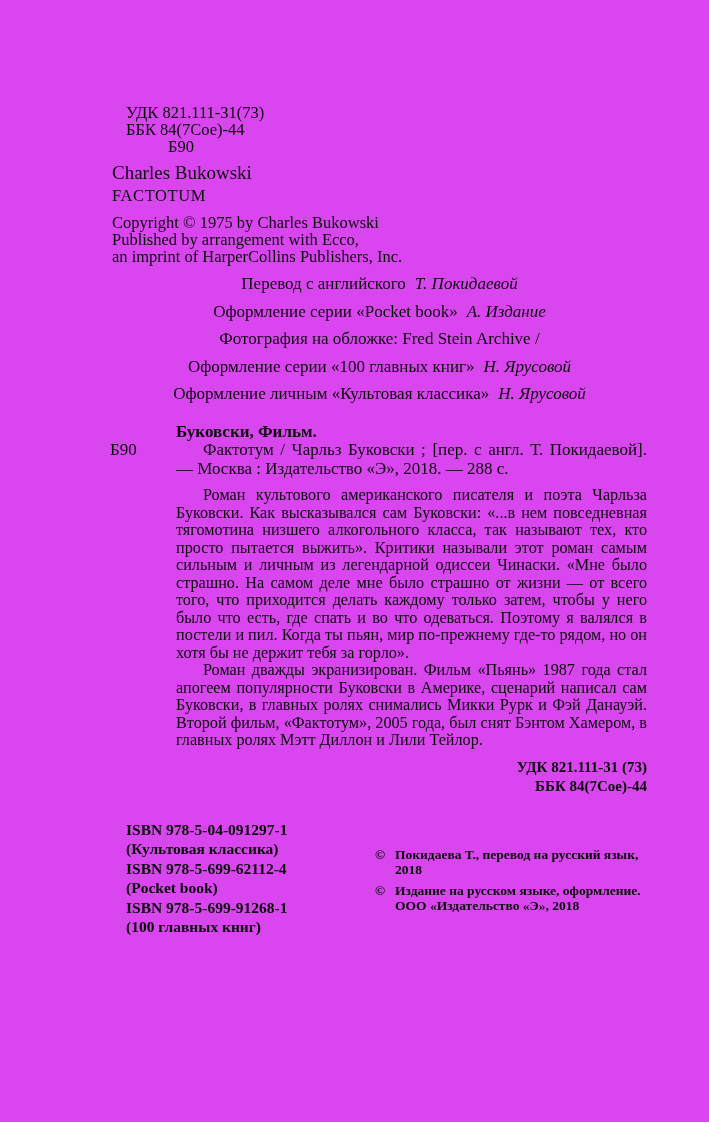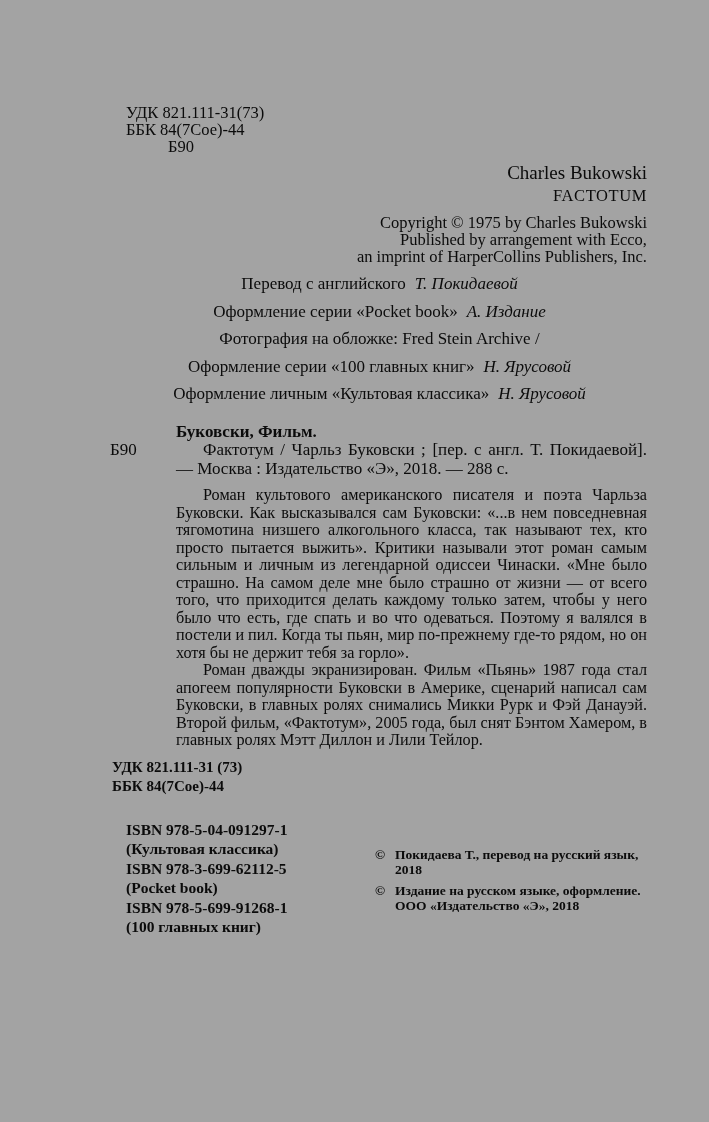--- a/index.html
+++ b/index.html
@@ -1,29 +1,29 @@
 <!DOCTYPE html>
 <html><head>
 <meta charset="utf-8">
 <style>
   html, body { margin: 0; padding: 0; background: #ffffff; }
   .page {
     position: relative;
     width: 709px;
     height: 1122px;
-    background: #a3a3a3;
+    background: #d946ef;
     color: #0b0b0b;
     font-family: "Liberation Serif", "DejaVu Serif", serif;
     overflow: hidden;
   }
   .content {
     box-sizing: border-box;
     padding: 104px 62px 0 112px;
   }
-  .c { text-align: right; }
+  .c { text-align: left; }
 
   .top-codes { font-size: 16.5px; line-height: 17px; margin-left: 14px; }
   .top-codes .b90 { margin-left: 42px; }
 
   .orig-author { font-size: 19px; line-height: 20px; margin-top: 8px; }
   .orig-title  { font-size: 16.5px; line-height: 18px; margin-top: 4px; letter-spacing: 0.6px; }
 
   .copyright-block { font-size: 16.5px; line-height: 17px; margin-top: 9px; }
 
   .credits { font-size: 17px; line-height: 17.5px; }
@@ -32,21 +32,21 @@
   .credit .nm { font-style: italic; margin-left: 9px; }
 
   .catalog { position: relative; margin-top: 20px; margin-left: 64px; font-size: 17px; line-height: 18.5px; }
   .cat-code { position: absolute; left: -66px; top: 18.5px; }
   .cat-head { font-weight: bold; }
   .cat-entry { text-indent: 27px; text-align: justify; }
 
   .annotation { margin-top: 9px; margin-left: 64px; font-size: 16.2px; line-height: 17.5px; text-align: justify; }
   .annotation p { margin: 0; text-indent: 27px; }
 
-  .bottom-codes { margin-top: 8px; font-weight: bold; font-size: 15px; line-height: 19px; }
+  .bottom-codes { margin-top: 8px; text-align: right; font-weight: bold; font-size: 15px; line-height: 19px; }
 
   .bottom { display: flex; justify-content: space-between; margin-top: 24px; }
   .isbns { font-weight: bold; font-size: 15.5px; line-height: 19.5px; margin-left: 14px; white-space: nowrap; }
   .rights { font-weight: bold; font-size: 13.5px; line-height: 15.5px; width: 272px; margin-top: 27px; }
   .rights-entry { display: flex; margin-bottom: 5px; }
   .rights-entry .sym { width: 20px; flex: none; }
   .rights-entry .rtext { flex: 1; }
 </style>
 </head>
 <body>
@@ -100,21 +100,21 @@
 
     <div class="bottom-codes">
       <div>УДК 821.111-31 (73)</div>
       <div>ББК 84(7Сое)-44</div>
     </div>
 
     <div class="bottom">
       <div class="isbns">
         <div>ISBN 978-5-04-091297-1</div>
         <div>(Культовая классика)</div>
-        <div>ISBN 978-3-699-62112-5</div>
+        <div>ISBN 978-5-699-62112-4</div>
         <div>(Pocket book)</div>
         <div>ISBN 978-5-699-91268-1</div>
         <div>(100 главных книг)</div>
       </div>
       <div class="rights">
         <div class="rights-entry">
           <span class="sym">©</span>
           <span class="rtext">Покидаева Т., перевод на русский язык, 2018</span>
         </div>
         <div class="rights-entry">

